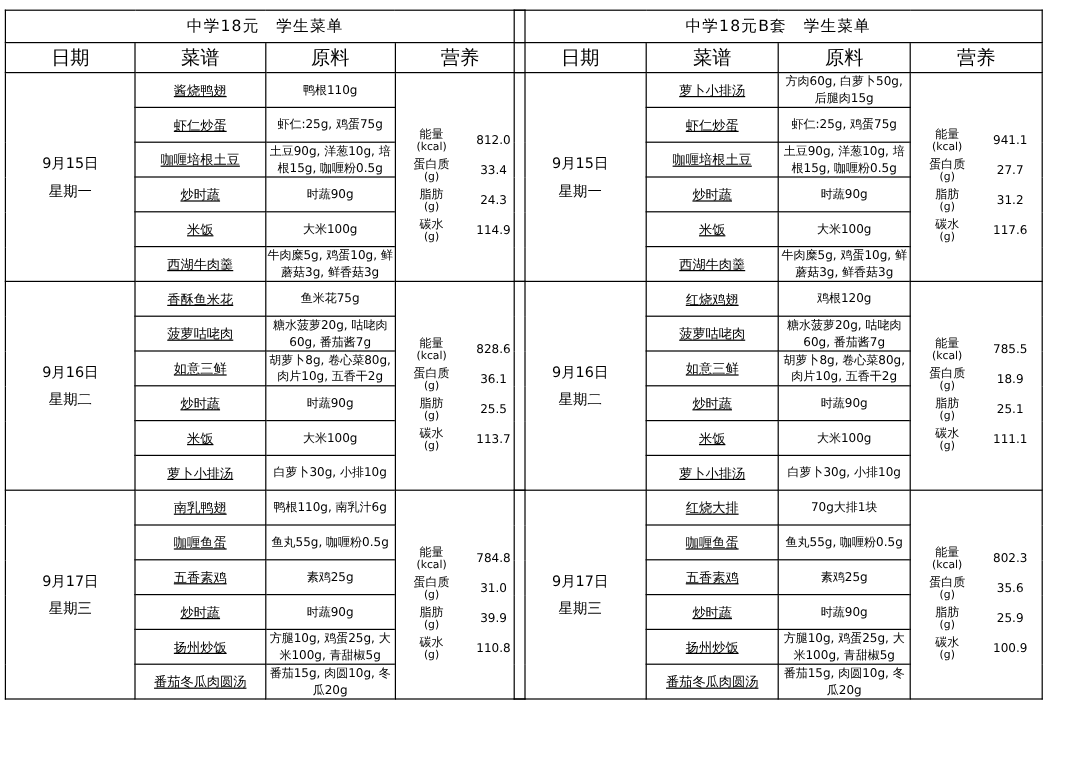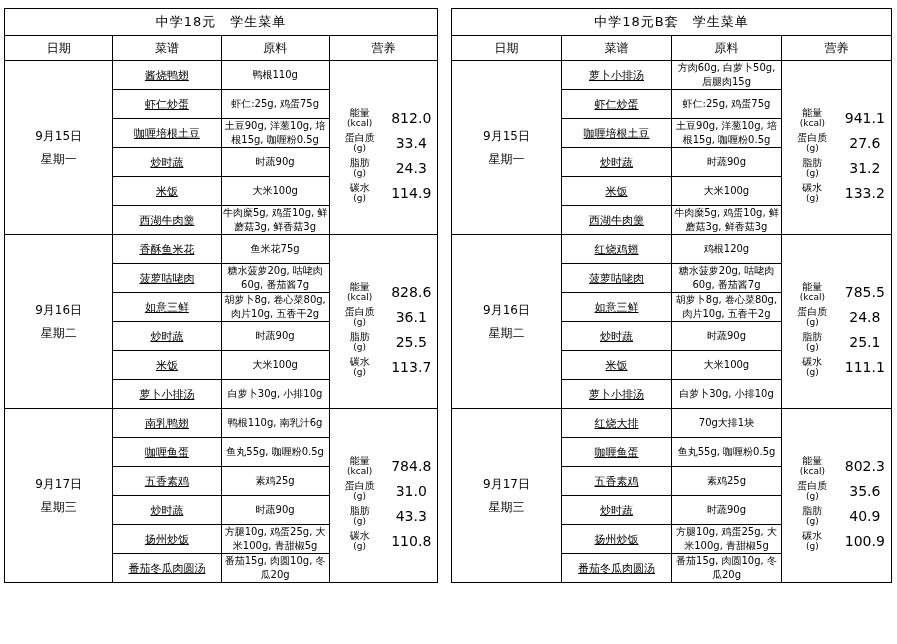--- a/index.html
+++ b/index.html
@@ -18,42 +18,42 @@
     position: relative;
     width: 897px;
     height: 644px;
   }
   .menu-panel {
     position: absolute;
     top: 8px;
     box-sizing: border-box;
   }
   .menu-panel.left  { left: 4px;  width: 434px; }
-  .menu-panel.right { left: 451px; width: 441px; }
+  .menu-panel.right { left: 428px; width: 441px; }
 
   table.menu {
     border-collapse: collapse;
     width: 100%;
     table-layout: fixed;
   }
   table.menu td, table.menu th {
     border: 1px solid #000;
     padding: 0;
     vertical-align: middle;
     text-align: center;
     font-weight: normal;
   }
   .title-cell {
     height: 26px;
     font-size: 13px;
     letter-spacing: 1px;
   }
   .head-cell {
     height: 24px;
-    font-size: 12px;
+    font-size: 16px;
   }
   .date-cell {
     font-size: 12px;
     line-height: 1.9;
     width: 62px;
   }
   .dish-cell {
     font-size: 11px;
     height: 28px;
     width: 88px;
@@ -80,21 +80,21 @@
     font-size: 10px;
     text-align: center;
     height: 25px;
     line-height: 1.05;
   }
   table.nutri td.label {
     width: 54%;
   }
   table.nutri td.value {
     width: 46%;
-    font-size: 14px;
+    font-size: 10px;
     text-align: center;
   }
   .sub {
     font-size: 9px;
     display: block;
   }
   .nutri-wrap {
     padding: 4px 2px;
     margin-top: 16px;
   }
@@ -233,21 +233,21 @@
                     <tr>
                       <td class="label"><span>能量</span><span class="sub">(kcal)</span></td>
                       <td class="value">784.8</td>
                     </tr>
                     <tr>
                       <td class="label"><span>蛋白质</span><span class="sub">(g)</span></td>
                       <td class="value">31.0</td>
                     </tr>
                     <tr>
                       <td class="label"><span>脂肪</span><span class="sub">(g)</span></td>
-                      <td class="value">43.3</td>
+                      <td class="value">39.9</td>
                     </tr>
                     <tr>
                       <td class="label"><span>碳水</span><span class="sub">(g)</span></td>
                       <td class="value">110.8</td>
                     </tr>
                   </tbody>
                 </table>
               </div>
             </td>
           </tr>
@@ -296,29 +296,29 @@
             <td class="nutri-cell" rowspan="6">
               <div class="nutri-wrap">
                 <table class="nutri">
                   <tbody>
                     <tr>
                       <td class="label"><span>能量</span><span class="sub">(kcal)</span></td>
                       <td class="value">941.1</td>
                     </tr>
                     <tr>
                       <td class="label"><span>蛋白质</span><span class="sub">(g)</span></td>
-                      <td class="value">27.6</td>
+                      <td class="value">27.7</td>
                     </tr>
                     <tr>
                       <td class="label"><span>脂肪</span><span class="sub">(g)</span></td>
                       <td class="value">31.2</td>
                     </tr>
                     <tr>
                       <td class="label"><span>碳水</span><span class="sub">(g)</span></td>
-                      <td class="value">133.2</td>
+                      <td class="value">117.6</td>
                     </tr>
                   </tbody>
                 </table>
               </div>
             </td>
           </tr>
           <tr>
             <td class="dish-cell">虾仁炒蛋</td>
             <td class="ingr-cell">虾仁:25g, 鸡蛋75g</td>
           </tr>
@@ -348,21 +348,21 @@
             <td class="nutri-cell" rowspan="6">
               <div class="nutri-wrap">
                 <table class="nutri">
                   <tbody>
                     <tr>
                       <td class="label"><span>能量</span><span class="sub">(kcal)</span></td>
                       <td class="value">785.5</td>
                     </tr>
                     <tr>
                       <td class="label"><span>蛋白质</span><span class="sub">(g)</span></td>
-                      <td class="value">24.8</td>
+                      <td class="value">18.9</td>
                     </tr>
                     <tr>
                       <td class="label"><span>脂肪</span><span class="sub">(g)</span></td>
                       <td class="value">25.1</td>
                     </tr>
                     <tr>
                       <td class="label"><span>碳水</span><span class="sub">(g)</span></td>
                       <td class="value">111.1</td>
                     </tr>
                   </tbody>
@@ -404,21 +404,21 @@
                     <tr>
                       <td class="label"><span>能量</span><span class="sub">(kcal)</span></td>
                       <td class="value">802.3</td>
                     </tr>
                     <tr>
                       <td class="label"><span>蛋白质</span><span class="sub">(g)</span></td>
                       <td class="value">35.6</td>
                     </tr>
                     <tr>
                       <td class="label"><span>脂肪</span><span class="sub">(g)</span></td>
-                      <td class="value">40.9</td>
+                      <td class="value">25.9</td>
                     </tr>
                     <tr>
                       <td class="label"><span>碳水</span><span class="sub">(g)</span></td>
                       <td class="value">100.9</td>
                     </tr>
                   </tbody>
                 </table>
               </div>
             </td>
           </tr>

